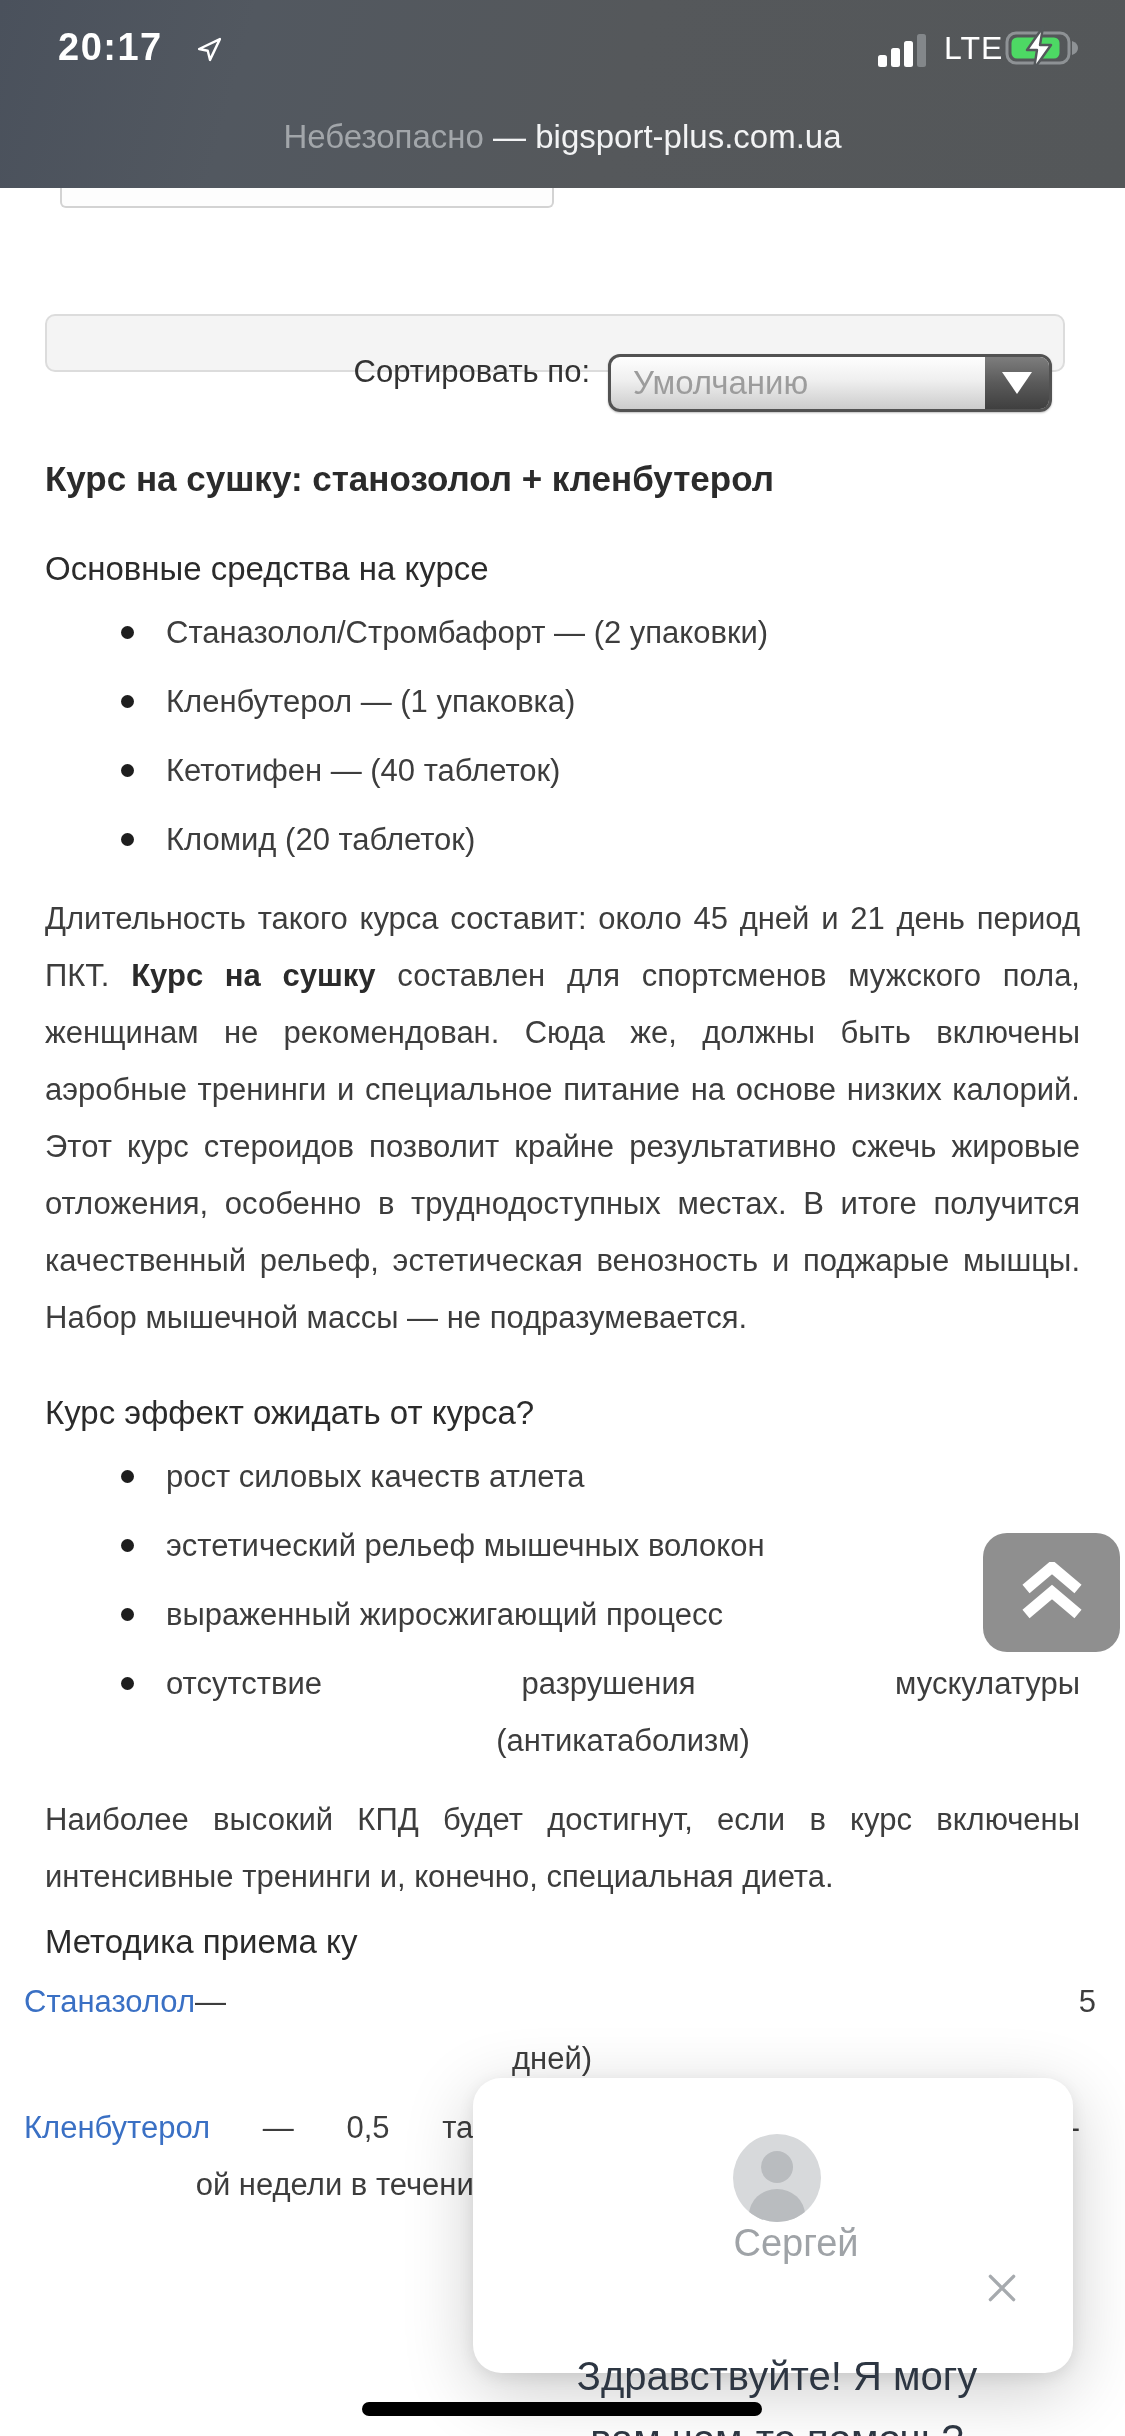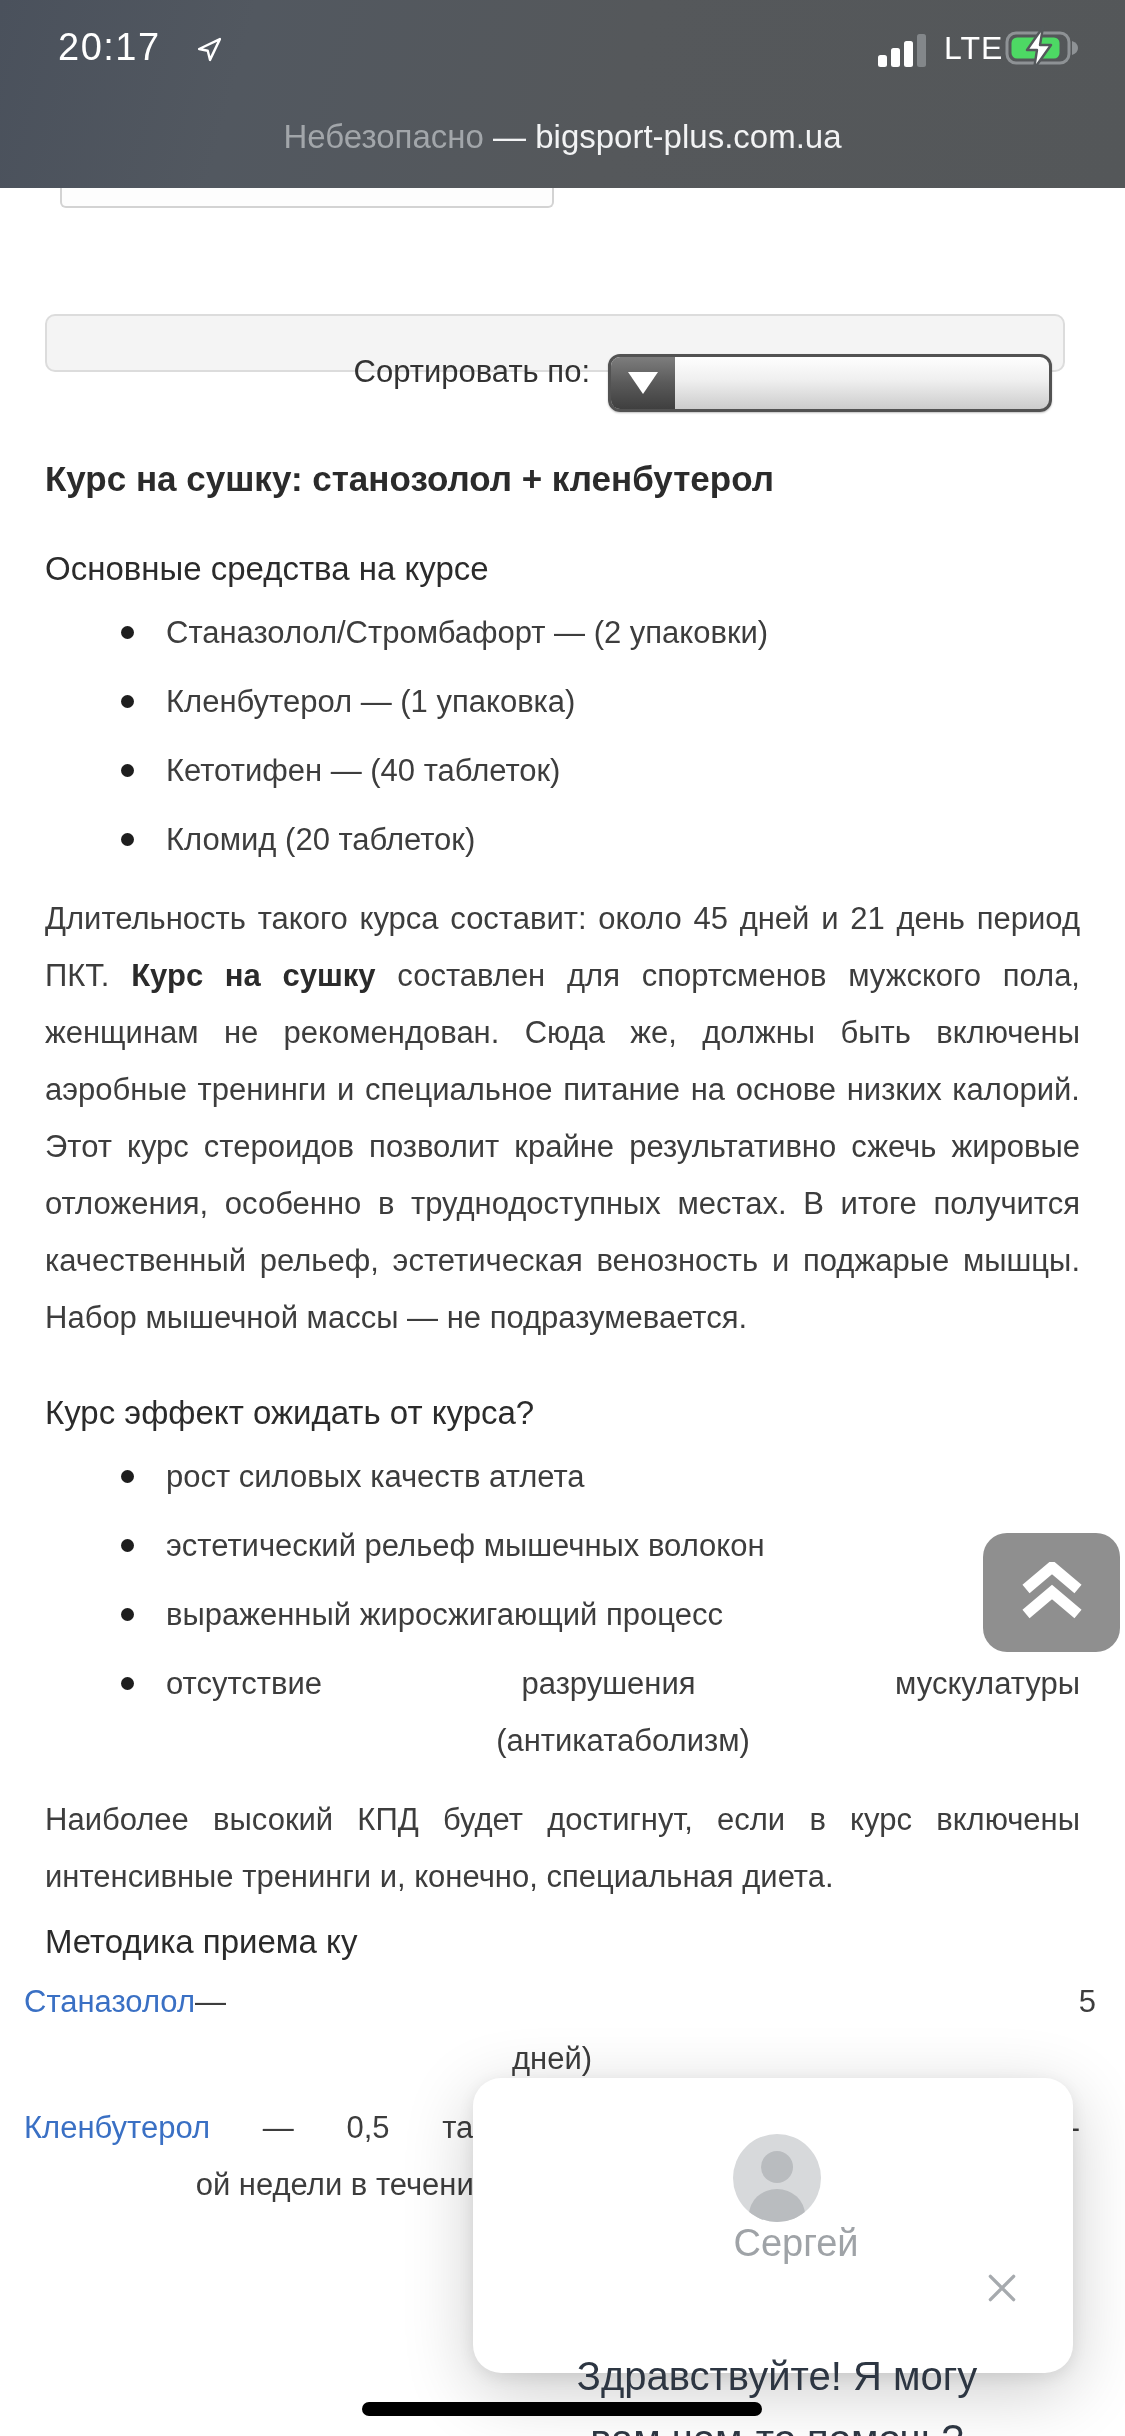--- a/index.html
+++ b/index.html
@@ -6,21 +6,21 @@
   #screen{
     position:relative;width:1125px;height:2436px;overflow:hidden;
     background:#ffffff;font-family:"Liberation Sans","DejaVu Sans",sans-serif;
     color:#3d3d3d;
   }
   
   .chrome{
     position:absolute;top:0;left:0;width:1125px;height:188px;z-index:30;
     background:linear-gradient(105deg,#4a515c 0%,#525860 22%,#55585b 55%,#545759 100%);
   }
-  .time{position:absolute;left:58px;top:26px;font-size:38px;font-weight:400;color:#ffffff;letter-spacing:1.5px;}
+  .time{position:absolute;left:58px;top:26px;font-size:38px;font-weight:700;color:#ffffff;letter-spacing:1.5px;}
   .loc-arrow{position:absolute;left:196px;top:36px;}
   .signal{position:absolute;left:878px;top:32px;}
   .net-label{position:absolute;left:944px;top:30px;font-size:32px;color:#ffffff;letter-spacing:1px;}
   .battery{position:absolute;left:1005px;top:26px;}
   .urlbar{position:absolute;left:0;top:118px;width:1125px;text-align:center;font-size:33px;white-space:nowrap;}
   .urlbar .sec{color:#a2a6aa;}
   .urlbar .dom{color:#f2f3f4;}
   
   .content{position:absolute;top:188px;left:0;width:1125px;}
   .partial-input{
@@ -120,20 +120,21 @@
 
   <div class="content">
 
     <div class="partial-input"></div>
 
     <div class="toolbar"></div>
 
     <div class="sortrow">
       <span class="sortlabel">Сортировать по:</span>
       <div class="select">
+        <span class="val">Умолчанию</span>
         <span class="cap">
             <span class="tri-down"></span>
           </span>
       </div>
     </div>
 
     <h1>Курс на сушку: станозолол + кленбутерол</h1>
 
     <h2>Основные средства на курсе</h2>
     <ul>

